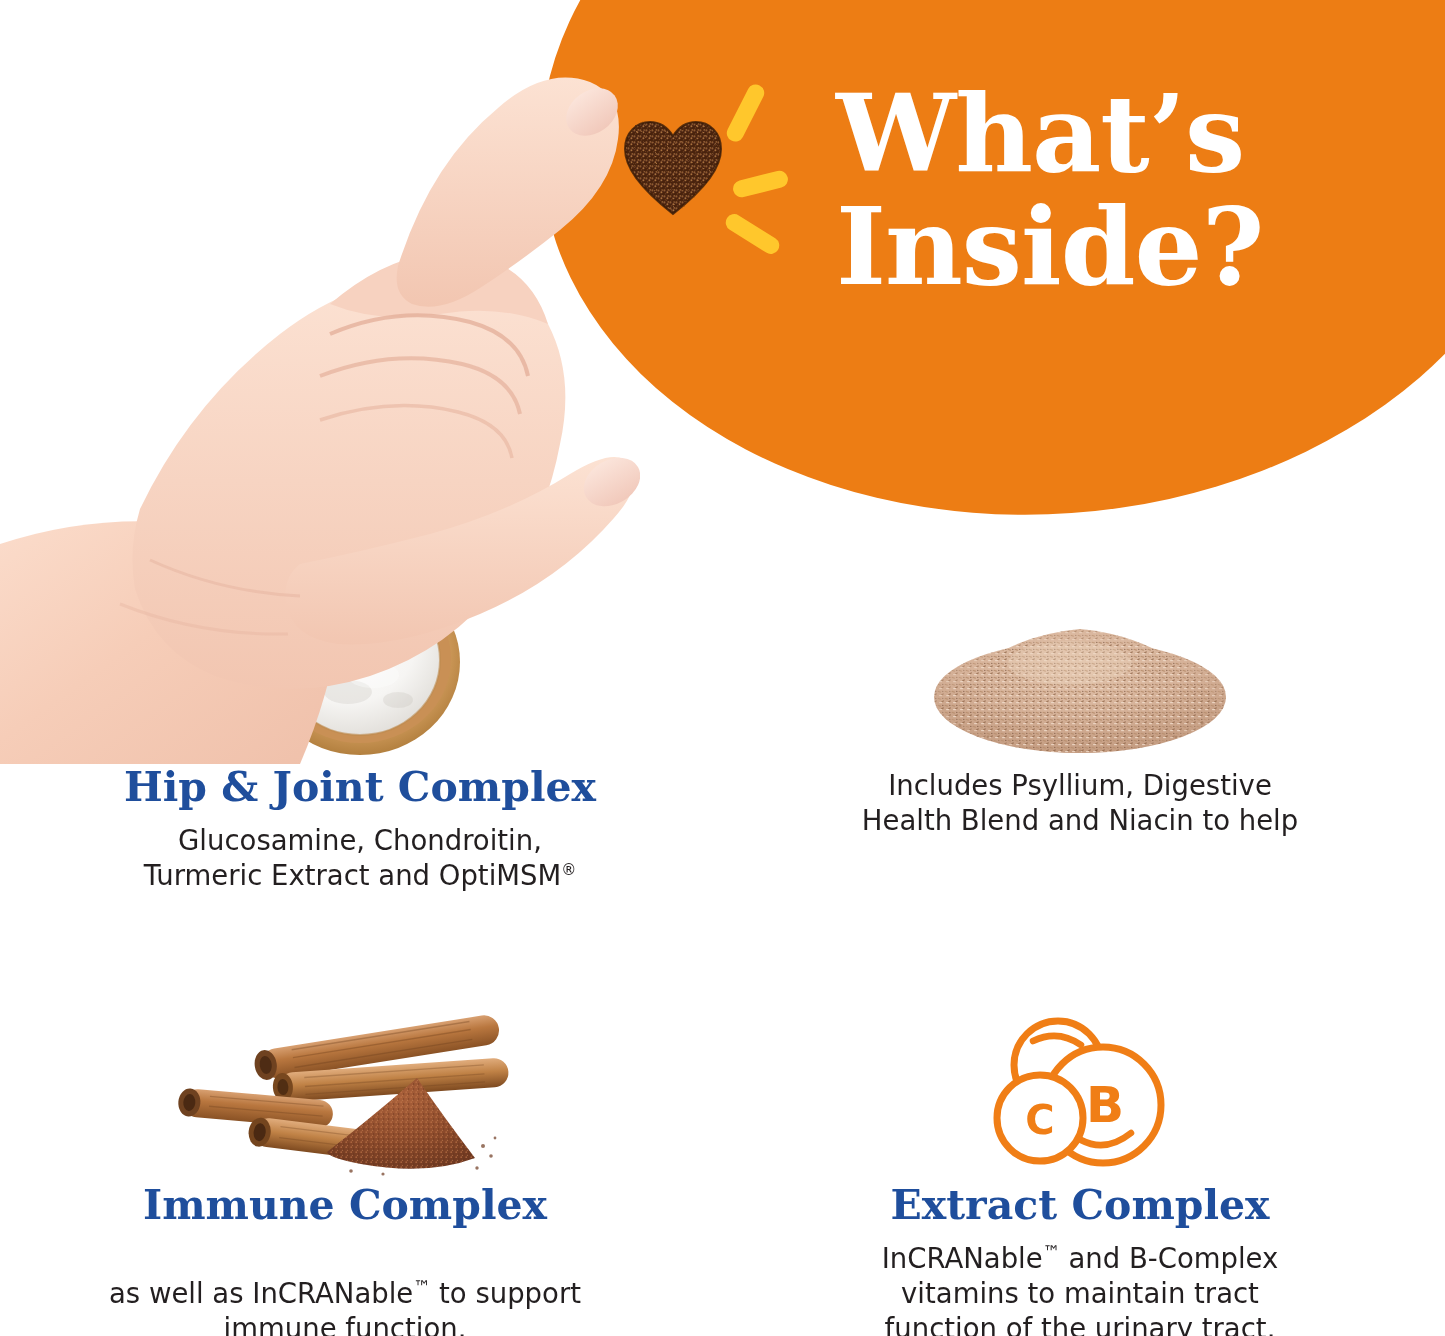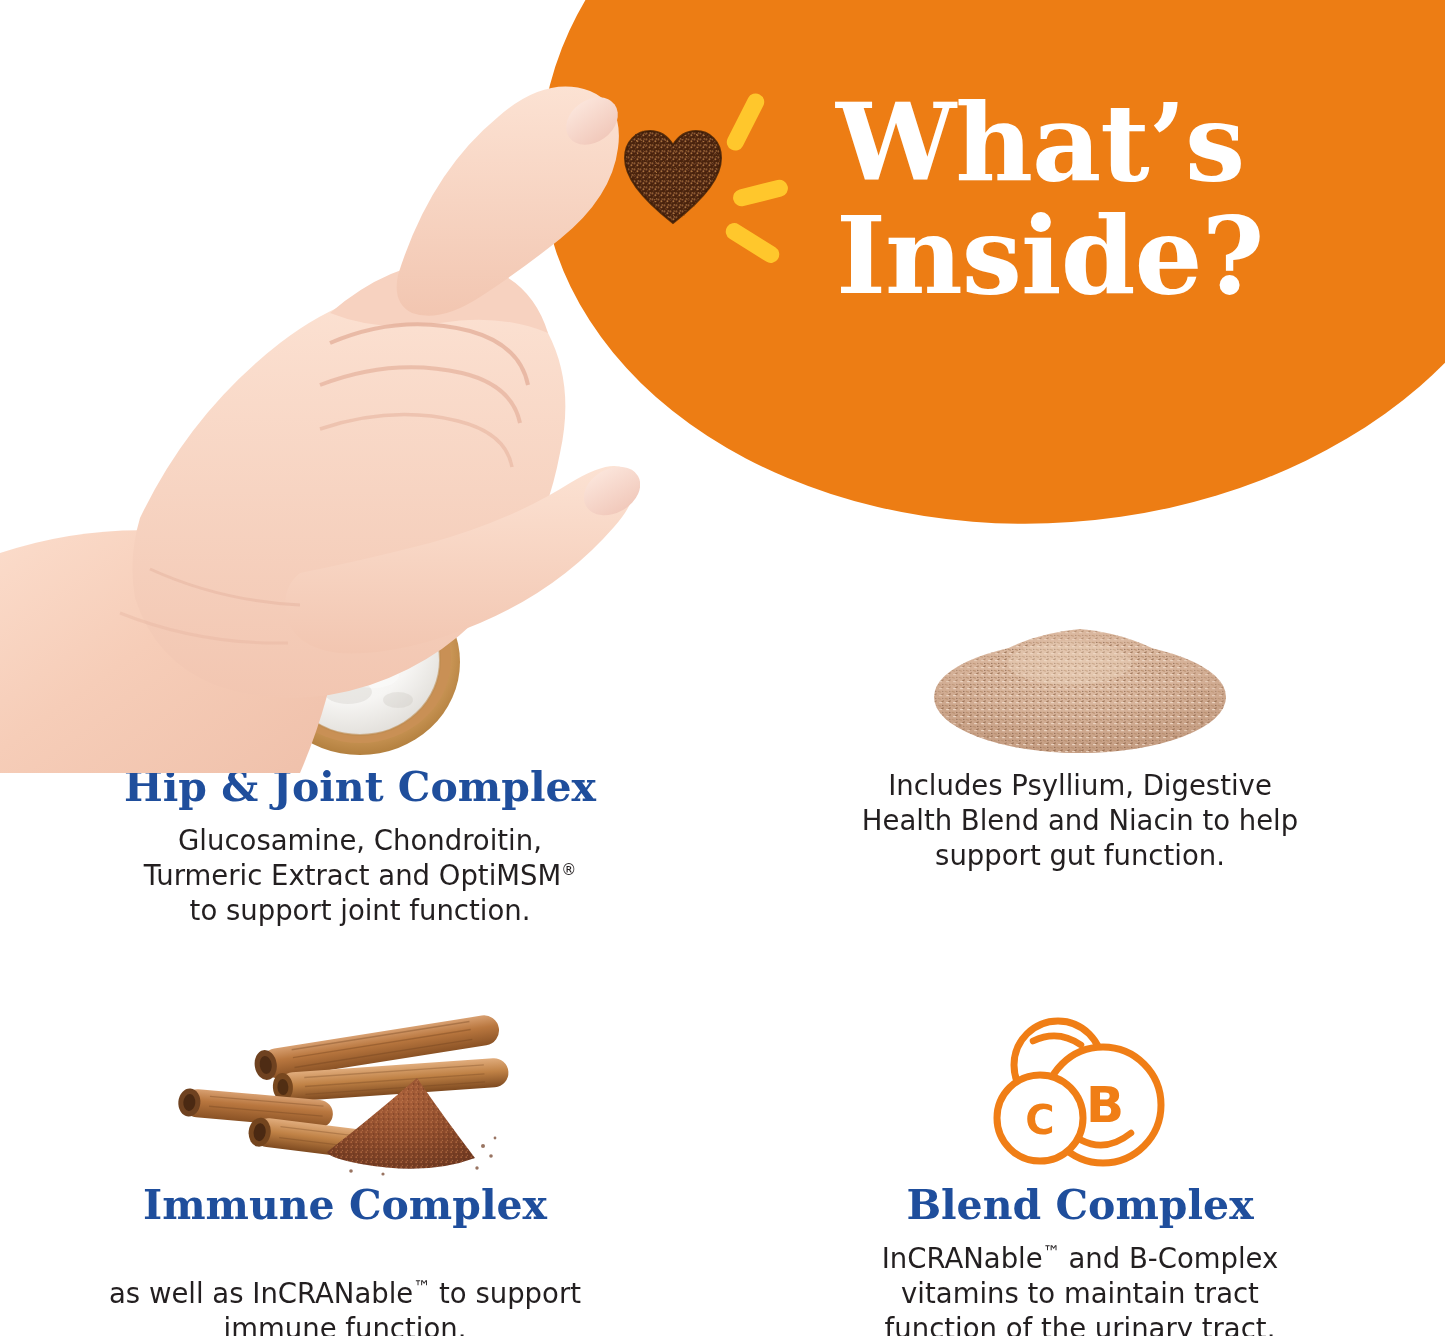--- a/index.html
+++ b/index.html
@@ -7,21 +7,21 @@
   body{
     width:1445px;height:1336px;
     background:#ffffff;
     font-family:"Liberation Sans", sans-serif;
     overflow:hidden;
     position:relative;
   }
   #stage{position:relative;width:1445px;height:1336px;background:#fff;overflow:hidden;}
 
   
-  .hero{position:absolute;left:0;top:13px;width:1445px;height:520px;}
+  .hero{position:absolute;left:0;top:4px;width:1445px;height:520px;}
 
   .orange-blob{
     position:absolute;
     left:540px;top:-250px;
     width:1010px;height:760px;
     background:#ED7D14;
     border-radius:50% 50% 50% 50%;
     transform:rotate(-4deg);
   }
 
@@ -237,21 +237,20 @@
             <ellipse cx="86" cy="70" rx="22" ry="12"></ellipse>
             <ellipse cx="120" cy="115" rx="26" ry="13"></ellipse>
           </g>
           <ellipse cx="107" cy="100" rx="80" ry="75" fill="none" stroke="#BC8A4E" stroke-width="2" opacity="0.6"></ellipse>
         </svg>
       </div>
       <h2 class="card-title">Hip &amp; Joint Complex</h2>
       <p class="card-body">
         <span>Glucosamine, Chondroitin,</span><br>
         Turmeric Extract and OptiMSM<sup>®</sup><br>
-        <span>to support joint function.</span>
       </p>
     </div>
 
     <div class="card card-2">
       <div class="art">
         <svg width="300" height="175" viewBox="0 0 300 175">
           <defs>
             <radialGradient id="huskg" cx="48%" cy="30%" r="70%">
               <stop offset="0%" stop-color="#E3C4AC"></stop>
               <stop offset="55%" stop-color="#D6B299"></stop>
@@ -275,21 +274,20 @@
               <circle cx="272" cy="138" r="1.7"></circle>
             <circle cx="58" cy="152" r="1.4"></circle>
               <circle cx="246" cy="152" r="1.5"></circle>
             <circle cx="150" cy="166" r="1.4"></circle>
           </g>
         </svg>
       </div>
       <p class="card-body">
         <span>Includes Psyllium, Digestive</span><br>
         <span>Health Blend and Niacin to help</span><br>
-        <span>support gut function.</span>
       </p>
     </div>
 
     <div class="card card-3">
       <div class="art">
         <svg width="340" height="172" viewBox="0 0 340 172">
           <defs>
             <linearGradient id="cs1" x1="0" y1="0" x2="0" y2="1">
               <stop offset="0%" stop-color="#D8A071"></stop>
               <stop offset="40%" stop-color="#B9773F"></stop>
@@ -385,21 +383,21 @@
             <circle cx="125" cy="92" r="58" fill="#ffffff"></circle>
             <path d="M103,127 Q128,140 153,120" stroke-width="6.5"></path>
 
             <circle cx="62" cy="105" r="43" fill="#ffffff"></circle>
           </g>
 
           <text x="62" y="121" text-anchor="middle" font-family="DejaVu Sans, sans-serif" font-size="40" font-weight="bold" fill="#F07E16">C</text>
           <text x="127" y="109" text-anchor="middle" font-family="DejaVu Sans, sans-serif" font-size="50" font-weight="bold" fill="#F07E16">B</text>
         </svg>
       </div>
-      <h2 class="card-title">Blend Complex</h2>
+      <h2 class="card-title">Extract Complex</h2>
       <p class="card-body">
         InCRANable<span class="tm">™</span> and B-Complex<br>
         <span>vitamins to maintain tract</span><br>
         <span>function of the urinary tract.</span>
       </p>
     </div>
 
   </div>
 </div>
 

